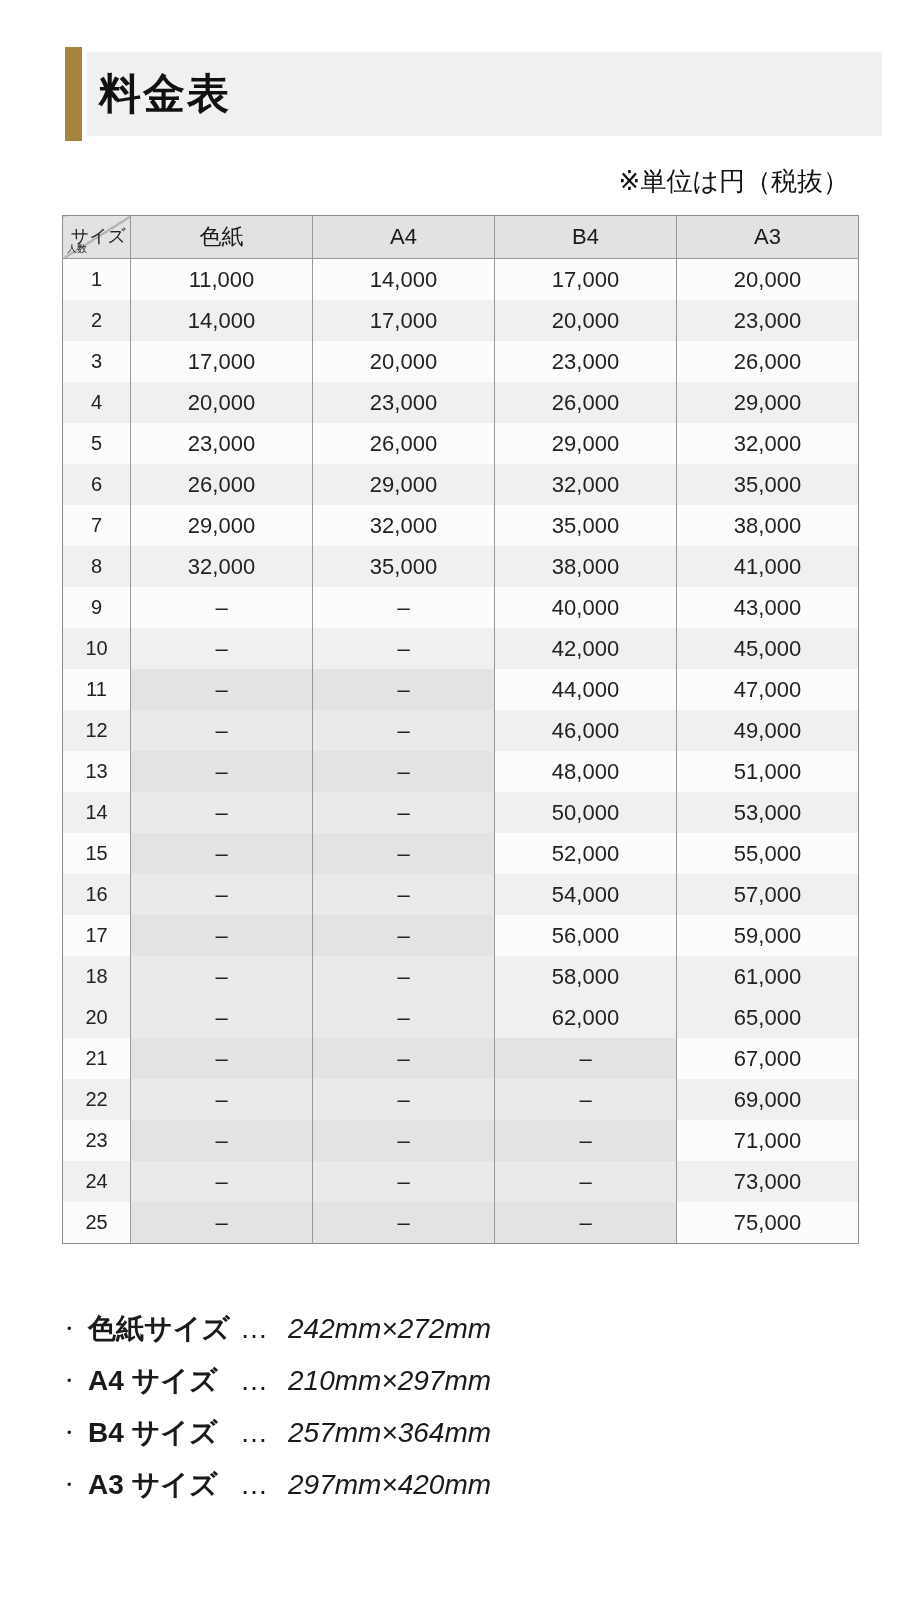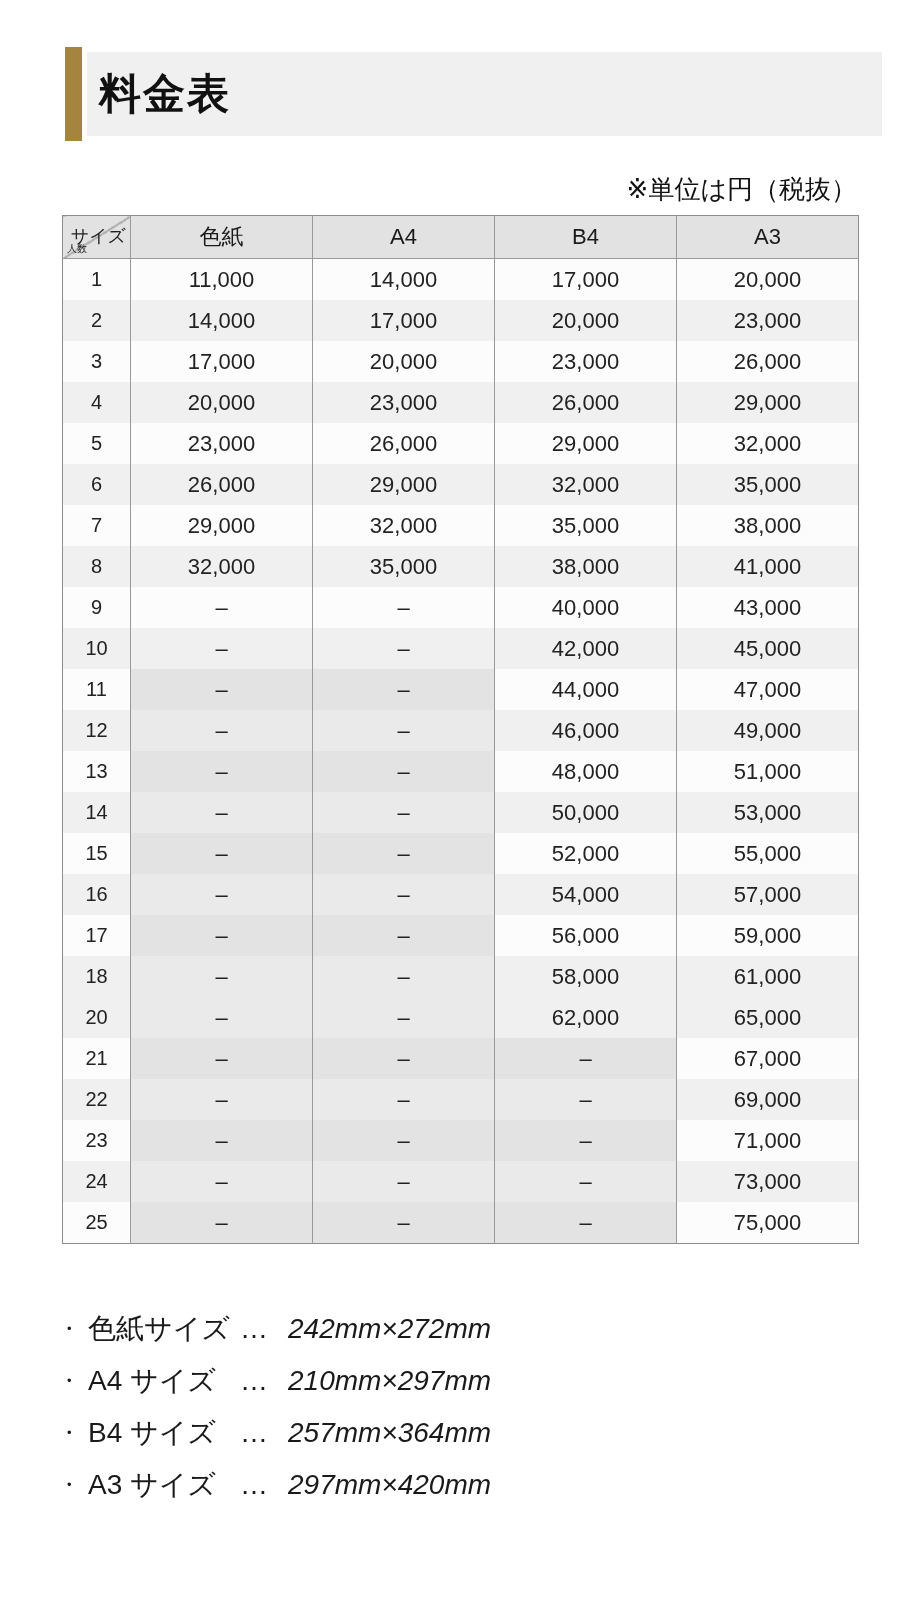--- a/index.html
+++ b/index.html
@@ -14,21 +14,21 @@
     overflow:hidden;
   }
   .title-block{position:absolute;left:57px;top:47px;width:817px;height:94px;margin-left:8px;}
   .gold-bar{position:absolute;left:0;top:0;width:17px;height:94px;background:var(--accent);}
   .title-strip{
     position:absolute;left:22px;top:5px;right:0;height:84px;background:var(--strip);
     display:flex;align-items:center;
   }
   .title{margin:0;padding-left:12px;font-size:42px;font-weight:700;color:#111;letter-spacing:2px;}
   .unit-note{
-    position:absolute;left:62px;top:160px;width:783px;margin:12px;
+    position:absolute;left:62px;top:160px;width:783px;margin:4px;
     text-align:right;font-size:26px;color:#111;
   }
   table.price-table{
     position:absolute;left:62px;top:215px;width:796px;
     border-collapse:collapse;table-layout:fixed;
     border:1px solid #8c8c8c;
   }
   .price-table td,.price-table th{
     padding:0;text-align:center;vertical-align:middle;
     font-weight:normal;overflow:hidden;
@@ -51,21 +51,21 @@
         #ababab calc(50% - 1px),
         #ababab calc(50% + 1px),
         rgba(0,0,0,0) calc(50% + 1px)),
       var(--headbg) !important;
   }
   .corner-size{position:absolute;top:8px;right:4px;font-size:18px;color:#222;}
   .corner-people{position:absolute;bottom:2px;left:4px;font-size:10px;color:#222;}
   .size-notes{position:absolute;left:58px;top:1303px;width:820px;}
   .size-note{display:flex;align-items:center;height:52px;font-size:28px;color:#1a1a1a;}
   .size-note .bullet{width:30px;font-size:22px;}
-  .size-note .label{width:152px;}
+  .size-note .label{width:152px;font-weight:bold;}
   .size-note .dots{width:48px;}
   .size-note .dims{flex:1;font-style:italic;}
 </style>
 </head>
 <body>
 
 <div class="title-block">
   <span class="gold-bar"></span>
   <div class="title-strip">
     <h1 class="title">料金表</h1>

